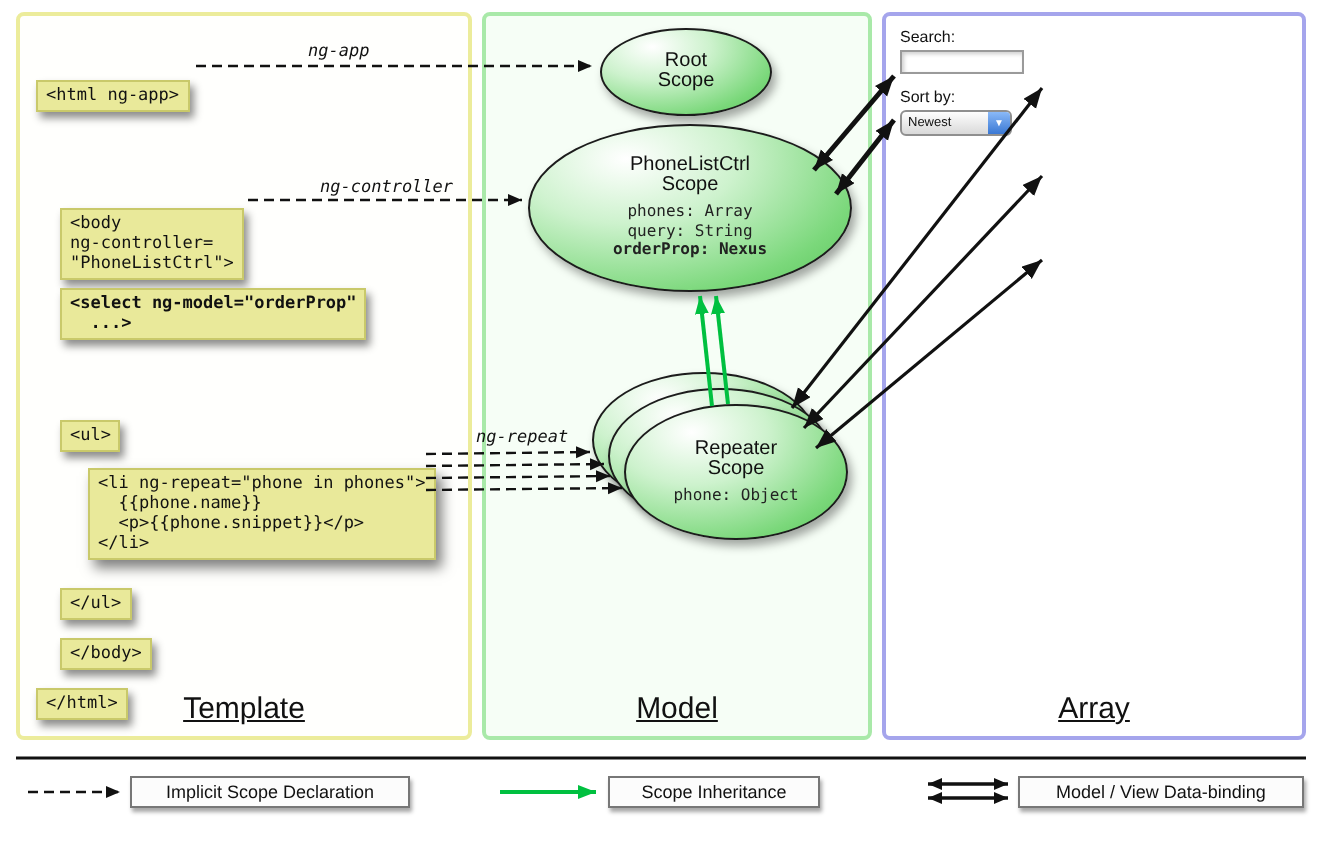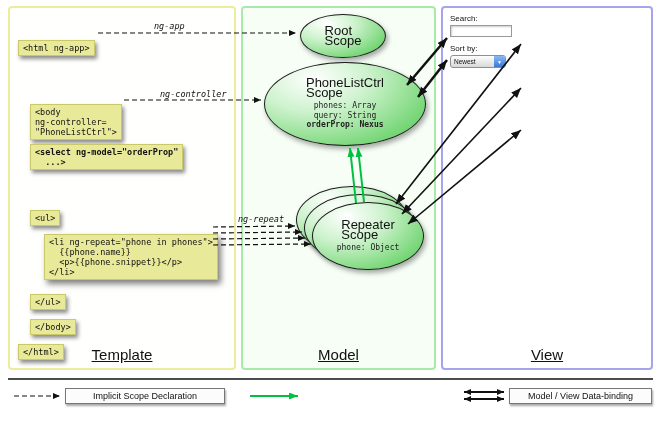--- a/index.html
+++ b/index.html
@@ -14,21 +14,21 @@
   .code{position:absolute;background:#e9e99a;border:1px solid #c9c96a;
         box-shadow:2px 3px 4px rgba(0,0,0,.45);
         font-family:"DejaVu Sans Mono",monospace;font-size:8.5px;line-height:10px;
         color:#111;padding:2px 4px;white-space:pre;z-index:2;margin-top:16px;}
   .code.bold{font-weight:bold;}
   .code.big-shadow{box-shadow:3px 4px 6px rgba(0,0,0,.5);}
   .scope{position:absolute;box-sizing:border-box;border:1.5px solid #1c1c1c;border-radius:50%;
          background:radial-gradient(ellipse at 30% 20%, #ffffff 0%, #cdf2cd 35%, #7bd87b 75%, #57c257 100%);
          box-shadow:2px 3px 5px rgba(0,0,0,.35);z-index:2;
          display:flex;flex-direction:column;align-items:center;justify-content:center;}
-  .scope-title{white-space:pre;text-align:left;font-size:13px;line-height:10px;color:#111;}
+  .scope-title{white-space:pre;text-align:center;font-size:10px;line-height:10px;color:#111;}
   .scope-props{white-space:pre;text-align:center;font-family:"DejaVu Sans Mono",monospace;
                font-size:8px;line-height:9.5px;color:#222;margin-top:3px;}
   .scope-props.bold{font-weight:bold;margin-top:0;}
   .arrow-label{position:absolute;font-family:"DejaVu Sans Mono",monospace;font-size:8.5px;
                color:#111;z-index:3;font-style:italic;}
   .view-label{position:absolute;font-size:8px;color:#111;z-index:2;}
   .search-input{position:absolute;left:450px;top:25px;width:62px;height:12px;box-sizing:border-box;
                 border:1px solid #9a9a9a;background:#fff;font-size:8px;padding:0 2px;z-index:2;
                 box-shadow:inset 1px 1px 2px rgba(0,0,0,.2);}
   .sort-select{position:absolute;left:450px;top:55px;width:56px;height:13px;box-sizing:border-box;
@@ -53,21 +53,21 @@
 
 <div class="stage">
 
   <div class="col col-template">
     <div class="col-label">Template</div>
   </div>
   <div class="col col-model">
     <div class="col-label">Model</div>
   </div>
   <div class="col col-view">
-    <div class="col-label">View</div>
+    <div class="col-label">Array</div>
   </div>
 
   <div class="code" style="left:18px;top:24px">&lt;html ng-app&gt;</div>
   <div class="code" style="left:30px;top:88px">&lt;body
 ng-controller=
 "PhoneListCtrl"&gt;</div>
   <div class="code bold" style="left:30px;top:128px">&lt;select ng-model="orderProp"
   ...&gt;</div>
   <div class="code" style="left:30px;top:194px">&lt;ul&gt;</div>
   <div class="code big-shadow" style="left:44px;top:218px">&lt;li ng-repeat="phone in phones"&gt;
@@ -105,21 +105,22 @@
 
   <div class="view-label" style="left:450px;top:14px">Search:</div>
   <input class="search-input" value="" style="">
   <div class="view-label" style="left:450px;top:44px">Sort by:</div>
   <div class="sort-select">
     <span class="sort-value">Newest</span>
     <span class="sort-arrow">▼</span>
   </div>
 
 
-  <div class="legend-box" style="left:65px;width:160px">Implicit Scope Declaration</div>
+  <div class="legend-box" style="left:65px;width:140px">Implicit Scope Declaration</div>
+  <div class="legend-box" style="left:304px;width:106px">Scope Inheritance</div>
   <div class="legend-box" style="left:509px;width:143px">Model / View Data-binding</div>
 
   <svg class="arrows-layer" viewBox="0 0 661 425" xmlns="http://www.w3.org/2000/svg">
     <defs>
       <marker id="ah-s-e" markerUnits="userSpaceOnUse" markerWidth="8" markerHeight="7" refX="7" refY="3" orient="auto">
         <path d="M0,0 L7,3 L0,6 Z" fill="#111"></path>
       </marker>
       <marker id="ah-s-s" markerUnits="userSpaceOnUse" markerWidth="8" markerHeight="7" refX="7" refY="3" orient="auto-start-reverse">
         <path d="M0,0 L7,3 L0,6 Z" fill="#111"></path>
       </marker>

